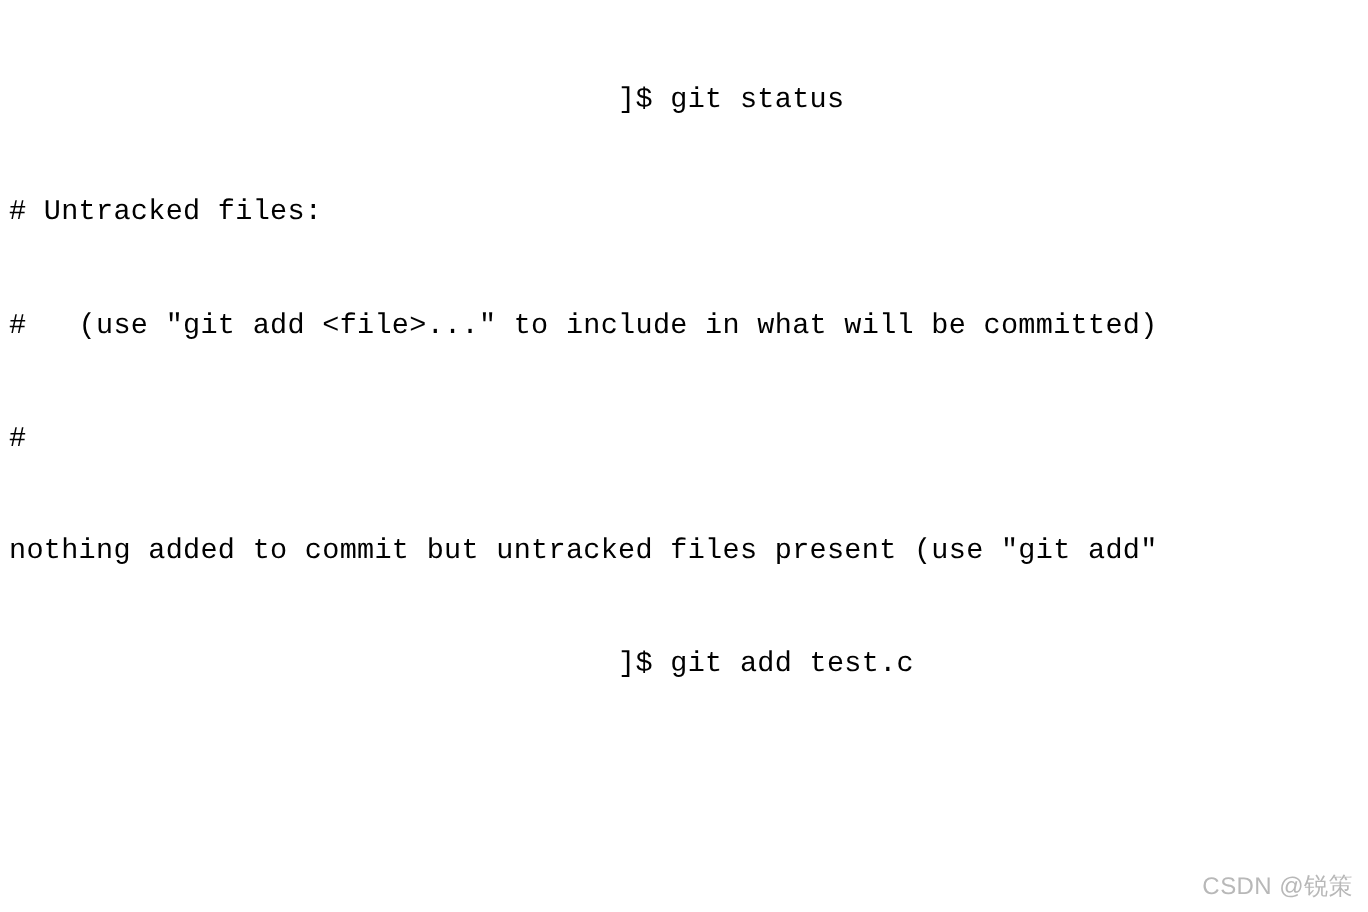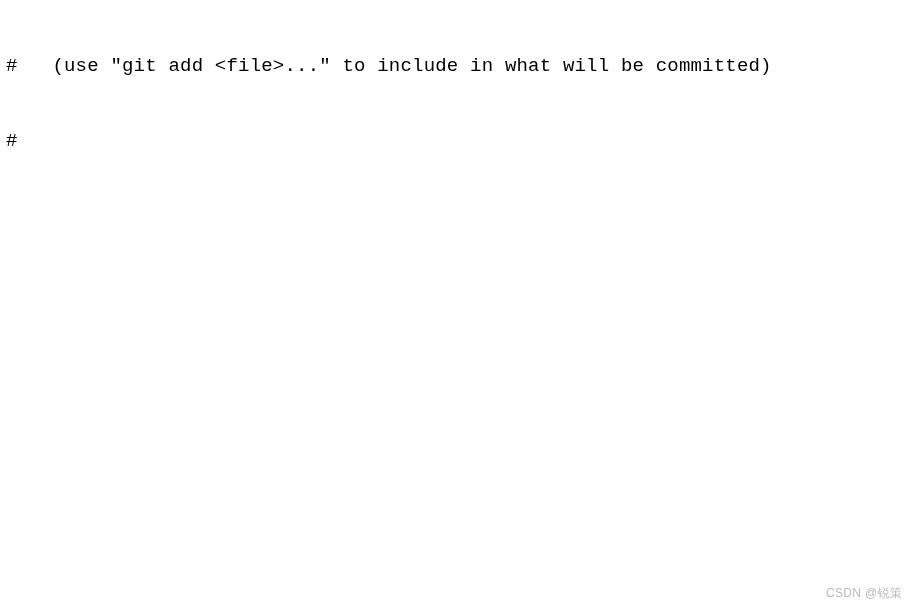--- a/index.html
+++ b/index.html
@@ -25,31 +25,35 @@
     }
     .line {
       display: block;
       min-height: 1.32em;
     }
     .watermark {
       position: absolute;
       bottom: 6px;
       right: 10px;
       font-family: Arial, sans-serif;
-      font-size: 12px;
+      font-size: 16px;
       color: #b8b8b8;
       letter-spacing: 0.3px;
     }
   </style>
 </head>
 <body>
 
 <div class="terminal">
+  <span class="line"><span>                                   ]$ </span><span>git status</span></span>
+  <span class="line"># Untracked files:</span>
   <span class="line">#   (use "git add &lt;file&gt;..." to include in what will be committed)</span>
   <span class="line">#</span>
+  <span class="line">nothing added to commit but untracked files present (use "git add" </span>
+  <span class="line"><span>                                   ]$ </span><span>git add test.c</span></span>
   
   
   
   
   
   
   
   
   
   

